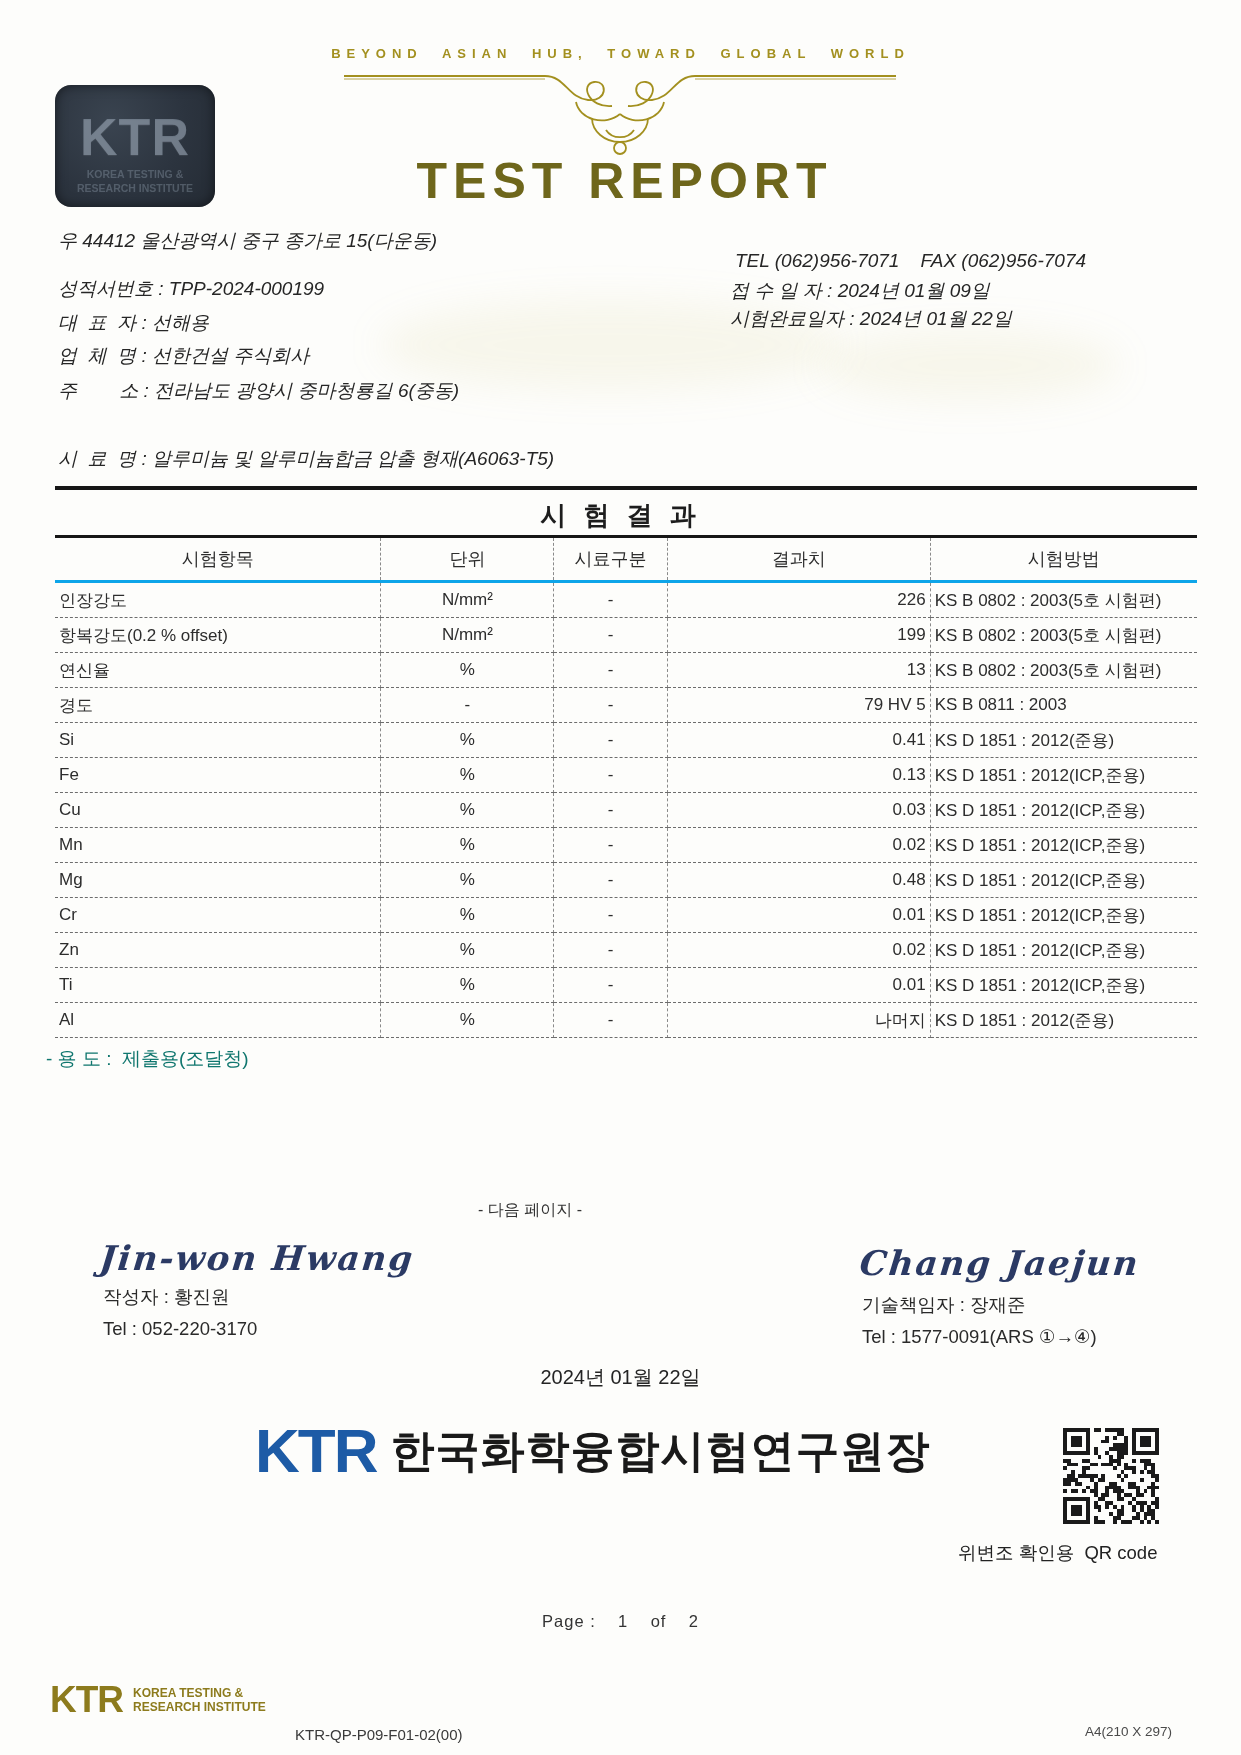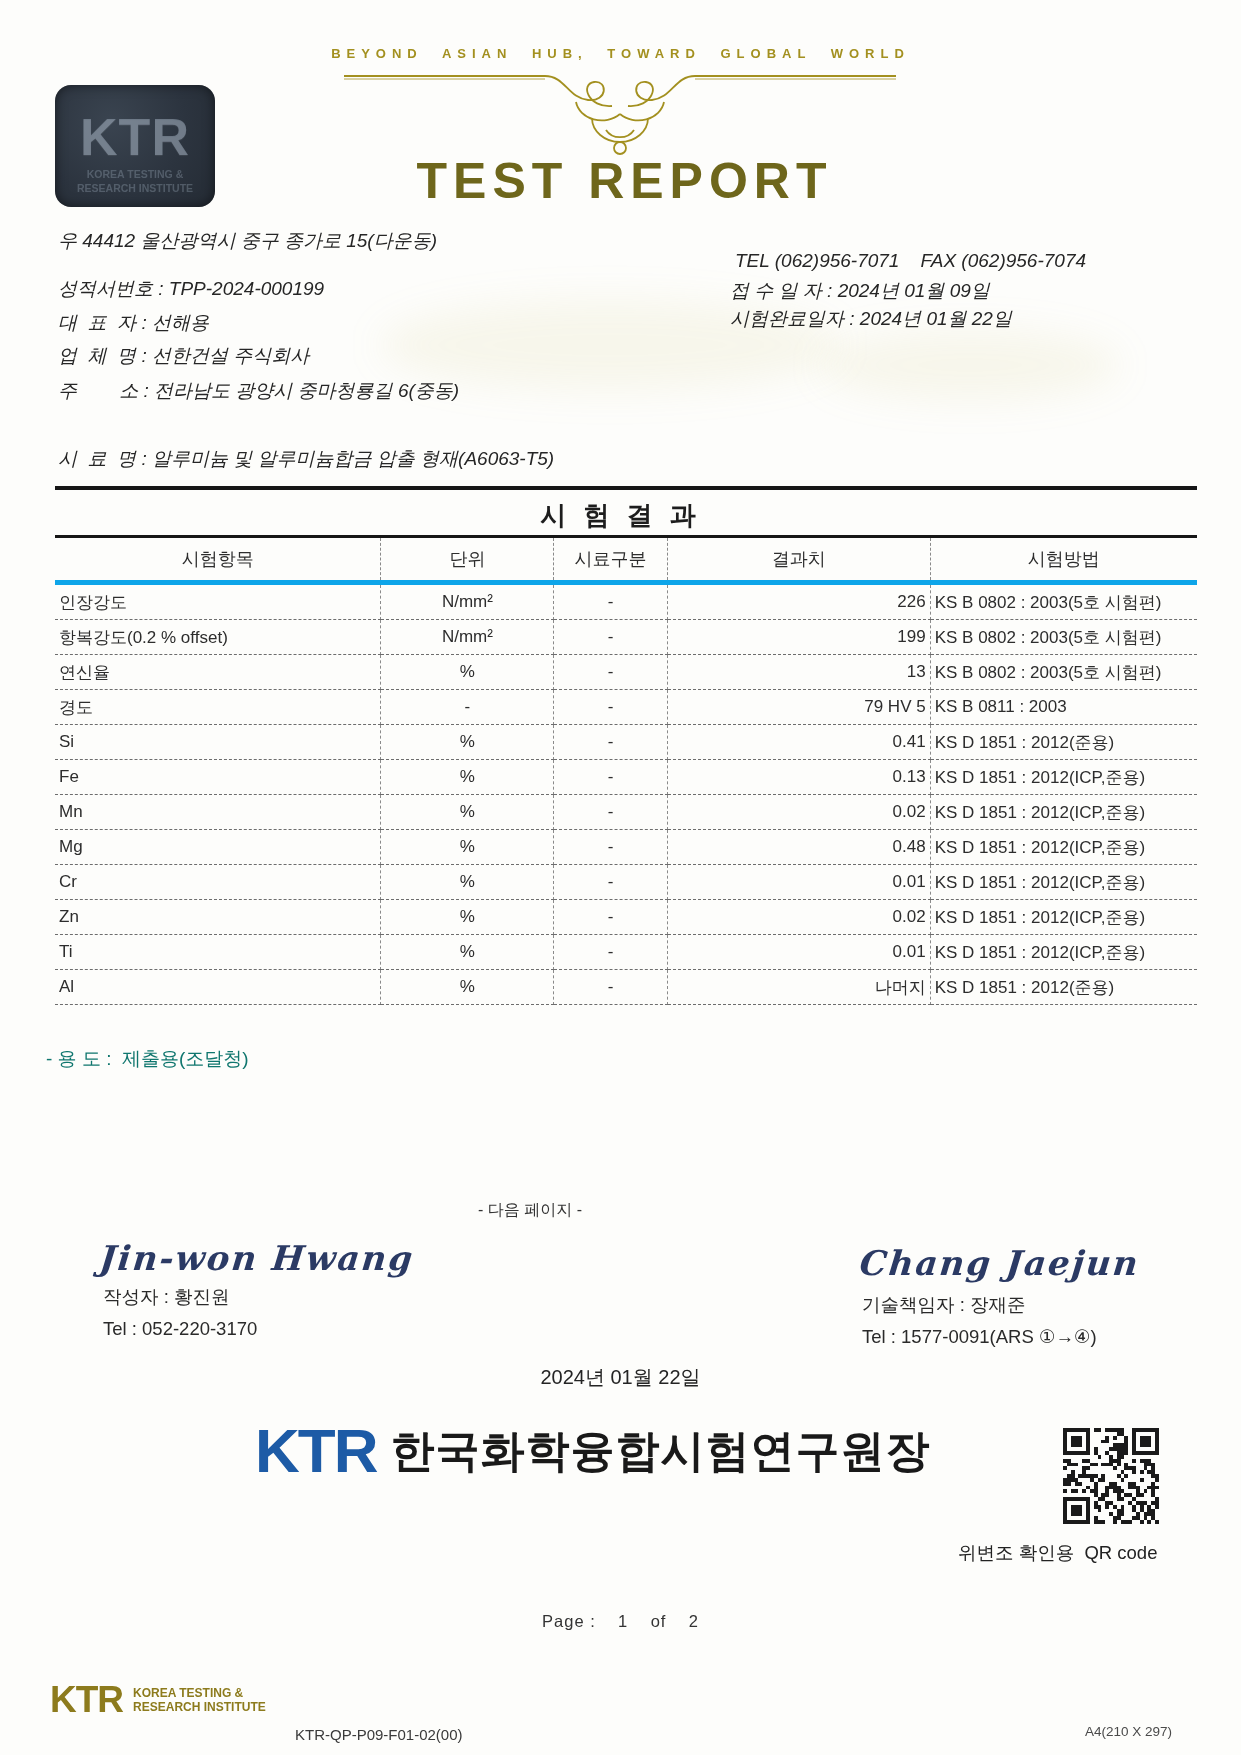--- a/index.html
+++ b/index.html
@@ -59,21 +59,21 @@
     font-size:26px; font-weight:bold; letter-spacing:5px; color:#1d1d1d;
   }
   table.results{
     top:535px; left:55px; width:1142px;
     border-collapse:collapse; table-layout:fixed;
     border-top:3px solid #161616;
     font-size:17px; color:#2d2d2d;
   }
   table.results thead th{
     height:42px; font-size:18px; font-weight:400; text-align:center;
-    border-bottom:5px solid #0ea5e9; padding:0;
+    border-bottom:3px solid #0ea5e9; padding:0;
   }
   table.results tbody td{
     height:34px; border-bottom:1px dashed #6d6d6d; padding:0 4px;
   }
   .col0{width:28.6%;} .col1{width:15.1%;margin-top:12px;} .col2{width:9.9%;}
   .col3{width:23%;}   .col4{width:23.4%;}
   td.col0{text-align:left;  padding-left:16px;}
   td.col1{text-align:center;}
   td.col2{text-align:center;}
   td.col3{text-align:right; padding-right:8px;}
@@ -225,20 +225,27 @@
           <td class="col1">%</td>
           <td class="col2">-</td>
           <td class="col3">0.41</td>
           <td class="col4">KS D 1851 : 2012(준용)</td>
         </tr>
         <tr>
           <td class="col0">Fe</td>
           <td class="col1">%</td>
           <td class="col2">-</td>
           <td class="col3">0.13</td>
+          <td class="col4">KS D 1851 : 2012(ICP,준용)</td>
+        </tr>
+        <tr>
+          <td class="col0">Cu</td>
+          <td class="col1">%</td>
+          <td class="col2">-</td>
+          <td class="col3">0.03</td>
           <td class="col4">KS D 1851 : 2012(ICP,준용)</td>
         </tr>
         <tr>
           <td class="col0">Mn</td>
           <td class="col1">%</td>
           <td class="col2">-</td>
           <td class="col3">0.02</td>
           <td class="col4">KS D 1851 : 2012(ICP,준용)</td>
         </tr>
         <tr>

